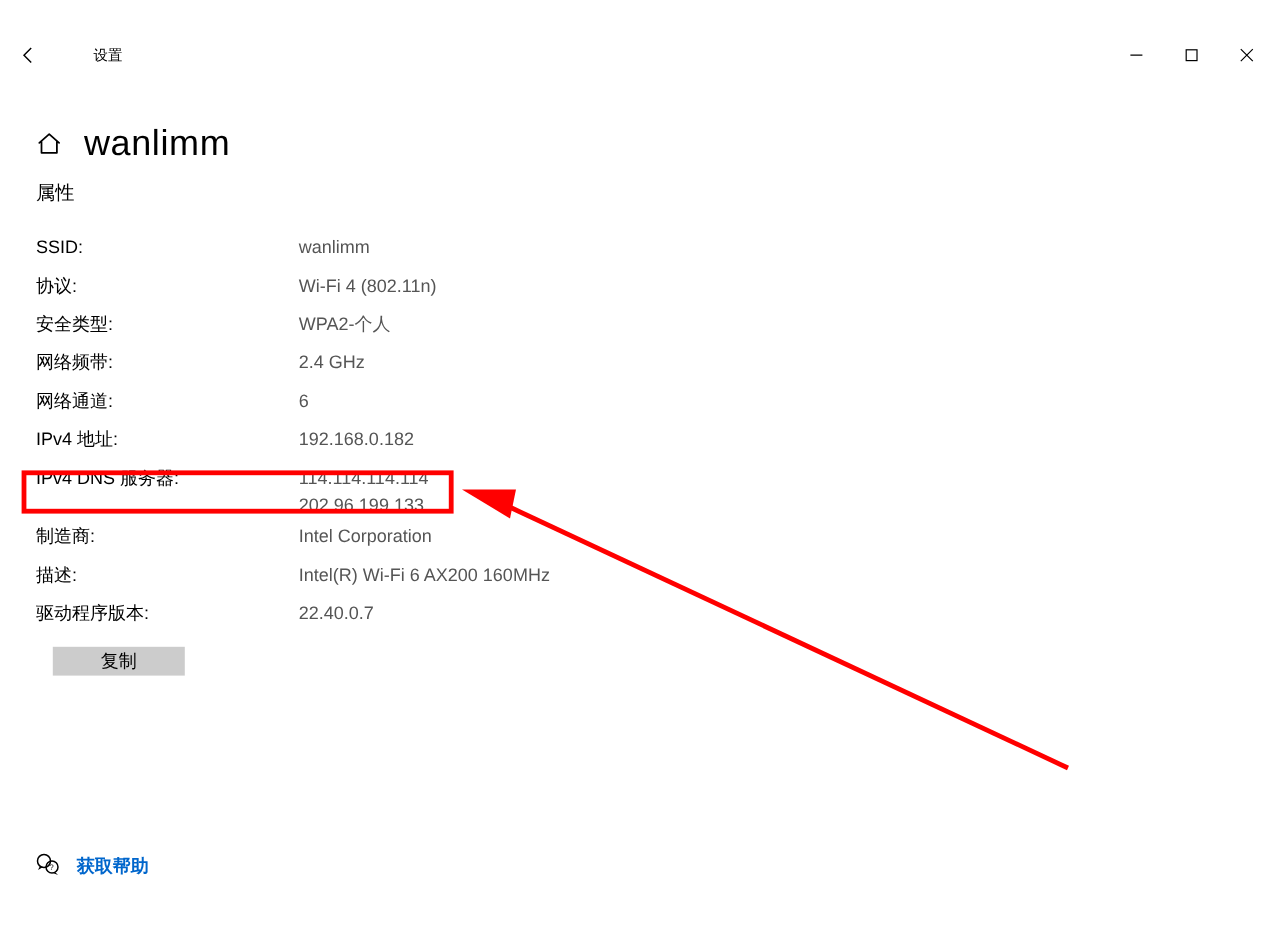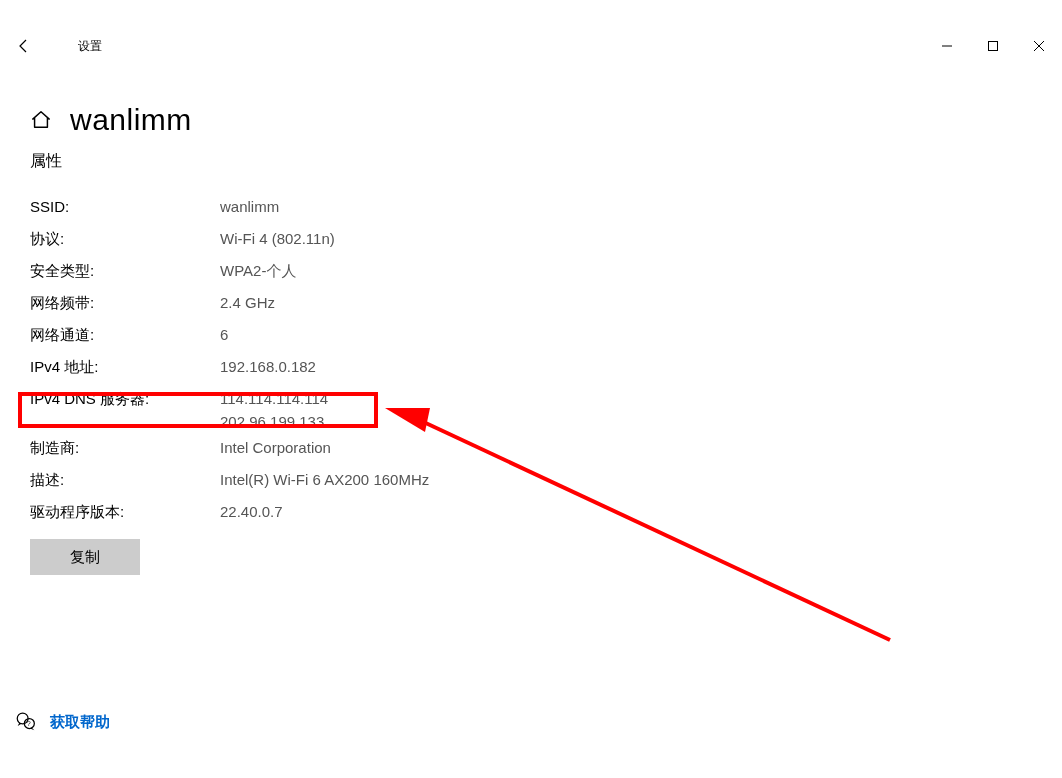--- a/index.html
+++ b/index.html
@@ -63,47 +63,48 @@
   
   .props {
     padding: 12px 0 0 30px;
   }
   .row {
     display: flex;
     align-items: flex-start;
     min-height: 32px;
     padding: 2px 0;
     font-size: 15px;
+    gap: 29px;
   }
   .row .label {
     width: 190px;
     color: #000;
     flex-shrink: 0;
     line-height: 1.5;
   }
   .row .value {
     color: #555;
     line-height: 1.5;
   }
 
   .copy-btn {
-    margin: 8px 0 0 30px;
-    width: 110px; height: 36px;
+    margin: 8px 0 0 44px;
+    width: 110px; height: 24px;
     background: #ccc;
     border: none;
     font-size: 15px;
     font-family: inherit;
     color: #000;
     cursor: pointer;
   }
 
   
   .help-area {
     position: absolute;
-    left: 16px;
+    left: 30px;
     bottom: 44px;
     display: flex;
     align-items: center;
     gap: 14px;
     font-size: 15px;
   }
   .help-link {
     color: #0066cc;
     font-weight: 600;
     cursor: pointer;

